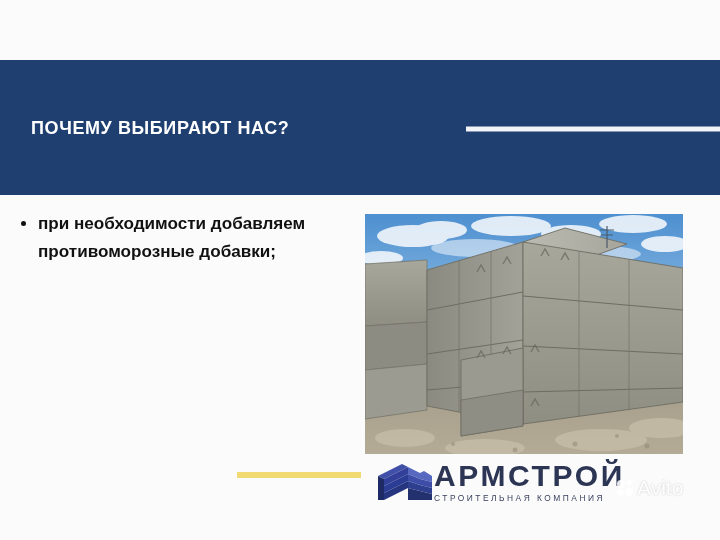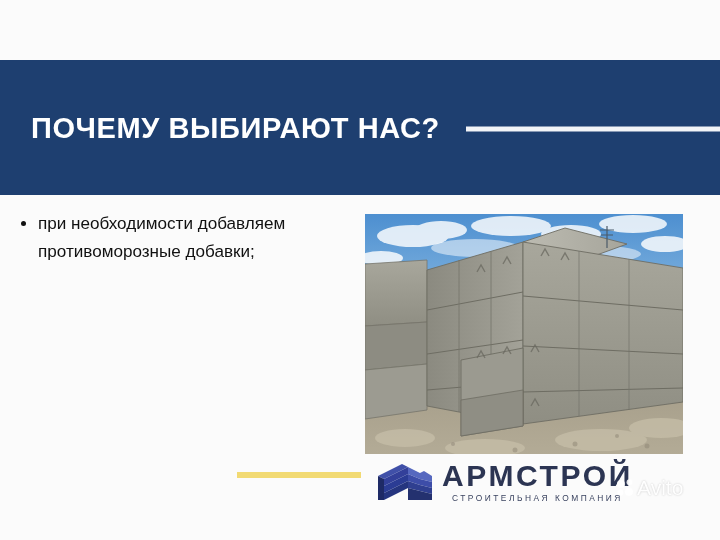--- a/index.html
+++ b/index.html
@@ -31,21 +31,21 @@
     background: #1e3f70;
     display: flex;
     align-items: center;
   }
   .header-title {
     position: absolute;
     left: 31px;
     top: 50%;
     transform: translateY(-50%);
     color: #ffffff;
-    font-size: 29px;
+    font-size: 18px;
     font-weight: bold;
     letter-spacing: 0.6px;
     white-space: nowrap;
     font-family: "Liberation Sans", sans-serif;
     text-align: right;
   }
   .header-rule {
     position: absolute;
     left: 466px;
     top: 50%;
@@ -65,21 +65,21 @@
     margin: 0;
     padding: 0;
     list-style: none;
   }
   .bullets li {
     position: relative;
     padding-left: 24px;
     margin: 0 0 1px 0;
     color: #111111;
     font-size: 17.1px;
-    font-weight: normal;
+    font-weight: bold;
     line-height: 27.6px;
     font-family: "Liberation Sans", sans-serif;
   }
   .bullets li::before {
     content: "";
     position: absolute;
     left: 7px;
     top: 11px;
     width: 5px;
     height: 5px;
@@ -118,41 +118,40 @@
     height: 46px;
     display: flex;
     align-items: center;
   }
   .logo-mark {
     width: 58px;
     height: 40px;
     flex: none;
   }
   .logo-text {
-    margin-left: 8px;
+    margin-left: 0;
     display: flex;
     flex-direction: column;
     justify-content: center;
   }
   .logo-name {
     color: #2c3553;
     font-size: 30px;
     font-weight: bold;
     letter-spacing: 2.6px;
     line-height: 30px;
     font-family: "Liberation Sans", sans-serif;
   }
   .logo-tag {
     color: #3b4460;
     font-size: 8.4px;
     letter-spacing: 2.5px;
     line-height: 12px;
     margin-top: 1px;
     font-family: "Liberation Sans", sans-serif;
-    text-align: center;
   }
 
   
   .watermark {
     position: absolute;
     left: 616px;
     top: 477px;
     display: flex;
     align-items: center;
     opacity: 0.92;

